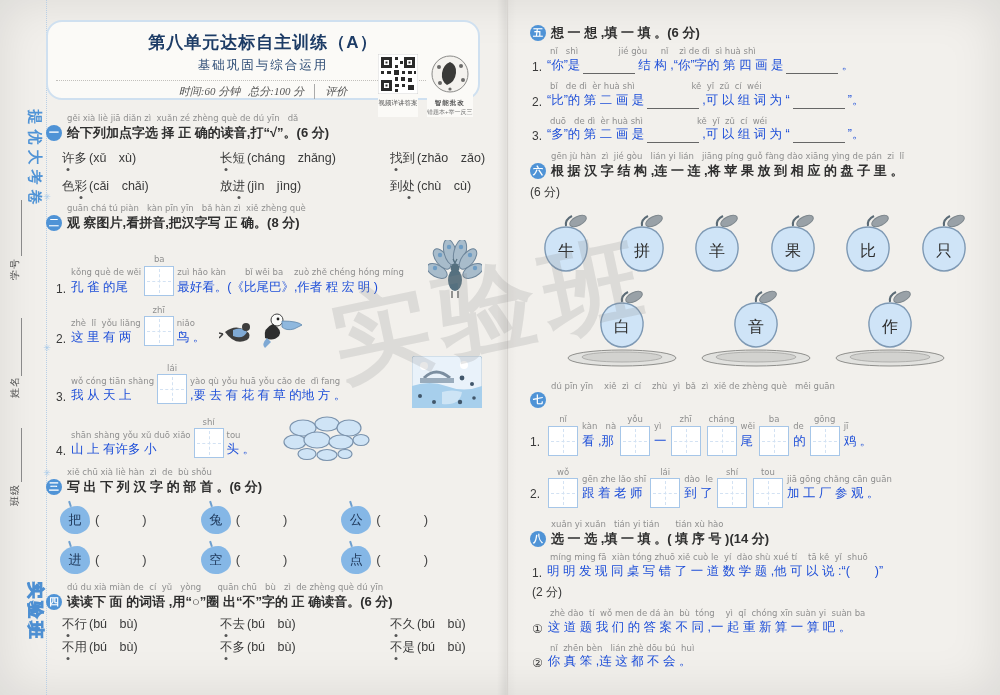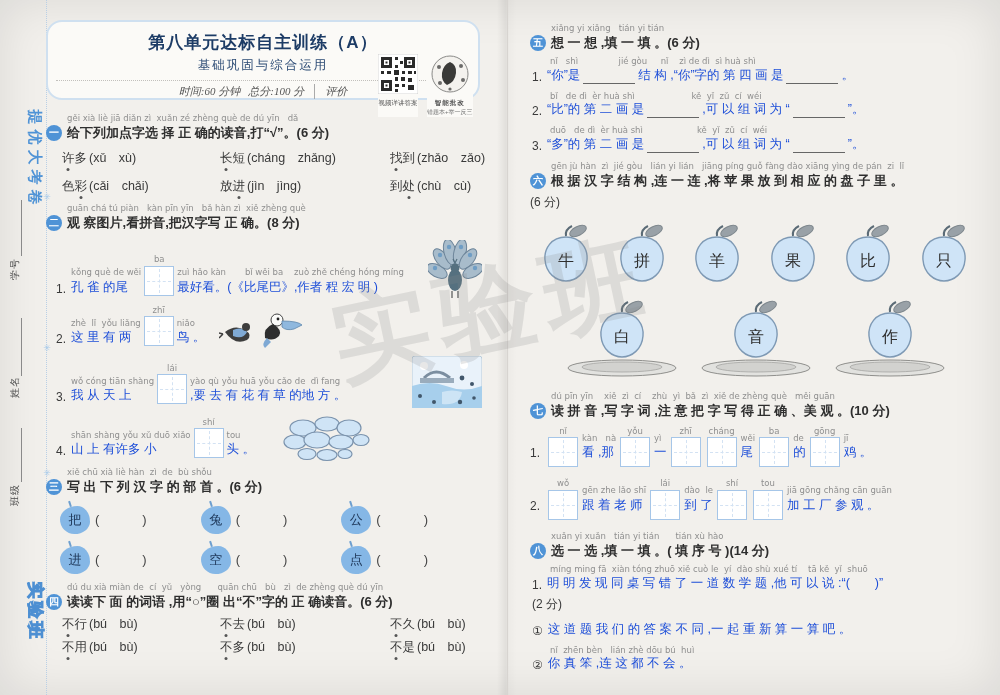--- a/index.html
+++ b/index.html
@@ -451,21 +451,20 @@
             <span class="opts">(bú　bù)</span>
           </span>
         </div>
     </section>
   </main>
 
   <main class="page page-right">
 
     <section class="qblock">
       <div class="qhead">
-        <div class="py">xiǎng yi xiǎng   tián yi tián</div>
         <div class="qline">
           <span class="qnum">五</span>
           <span class="qtitle">想 一 想 ,填 一 填 。(6 分)</span>
         </div>
       </div>
       <div id="q5-lines">
           <div class="pline">
             <div class="py">nǐ   shì               jié gòu     nǐ    zì de dì  sì huà shì</div>
             <div class="txt">
               <span class="ino">1.</span>
@@ -586,21 +585,20 @@
               </svg></span>
           </span>
         </div>
     </section>
 
     <section class="qblock">
       <div class="qhead">
         <div class="py">dú pīn yīn    xiě  zì  cí    zhù  yì  bǎ  zì  xiě de zhèng què   měi guān</div>
         <div class="qline">
           <span class="qnum">七</span>
-          <span class="qtitle">读 拼 音 ,写 字 词 ,注 意 把 字 写 得  正  确 、美  观  。(10 分)</span>
         </div>
       </div>
       <div id="q7-lines">
           <div class="q7-line">
             <span class="ino">1.</span>
             <span class="gbox">
               <span class="py">nǐ</span>
               <span class="cell"></span>
             </span>
             <span class="seg">
@@ -689,20 +687,21 @@
       <div id="q8-lines">
           <div class="pline">
             <div class="py">míng ming fā  xiàn tóng zhuō xiě cuò le  yí  dào shù xué tí    tā kě  yǐ  shuō</div>
             <div class="txt">
               <span class="ino">1.</span>
               <span class="zh">明  明  发 现  同  桌  写 错 了 一 道  数  学  题 ,他 可 以 说 :“(　　)”</span>
             </div>
             <div class="score-right">(2 分)</div>
           </div>
           <div class="pline">
+            <div class="py">zhè dào  tí  wǒ men de dá àn  bù  tóng    yì  qǐ  chóng xīn suàn yi  suàn ba</div>
             <div class="txt">
               <span class="ino">①</span>
               <span class="zh">这 道 题 我 们 的 答 案 不 同 ,一 起  重  新  算 一  算  吧 。</span>
             </div>
           </div>
           <div class="pline">
             <div class="py">nǐ  zhēn bèn   lián zhè dōu bú  huì</div>
             <div class="txt">
               <span class="ino">②</span>
               <span class="zh">你 真  笨 ,连 这 都 不 会 。</span>

